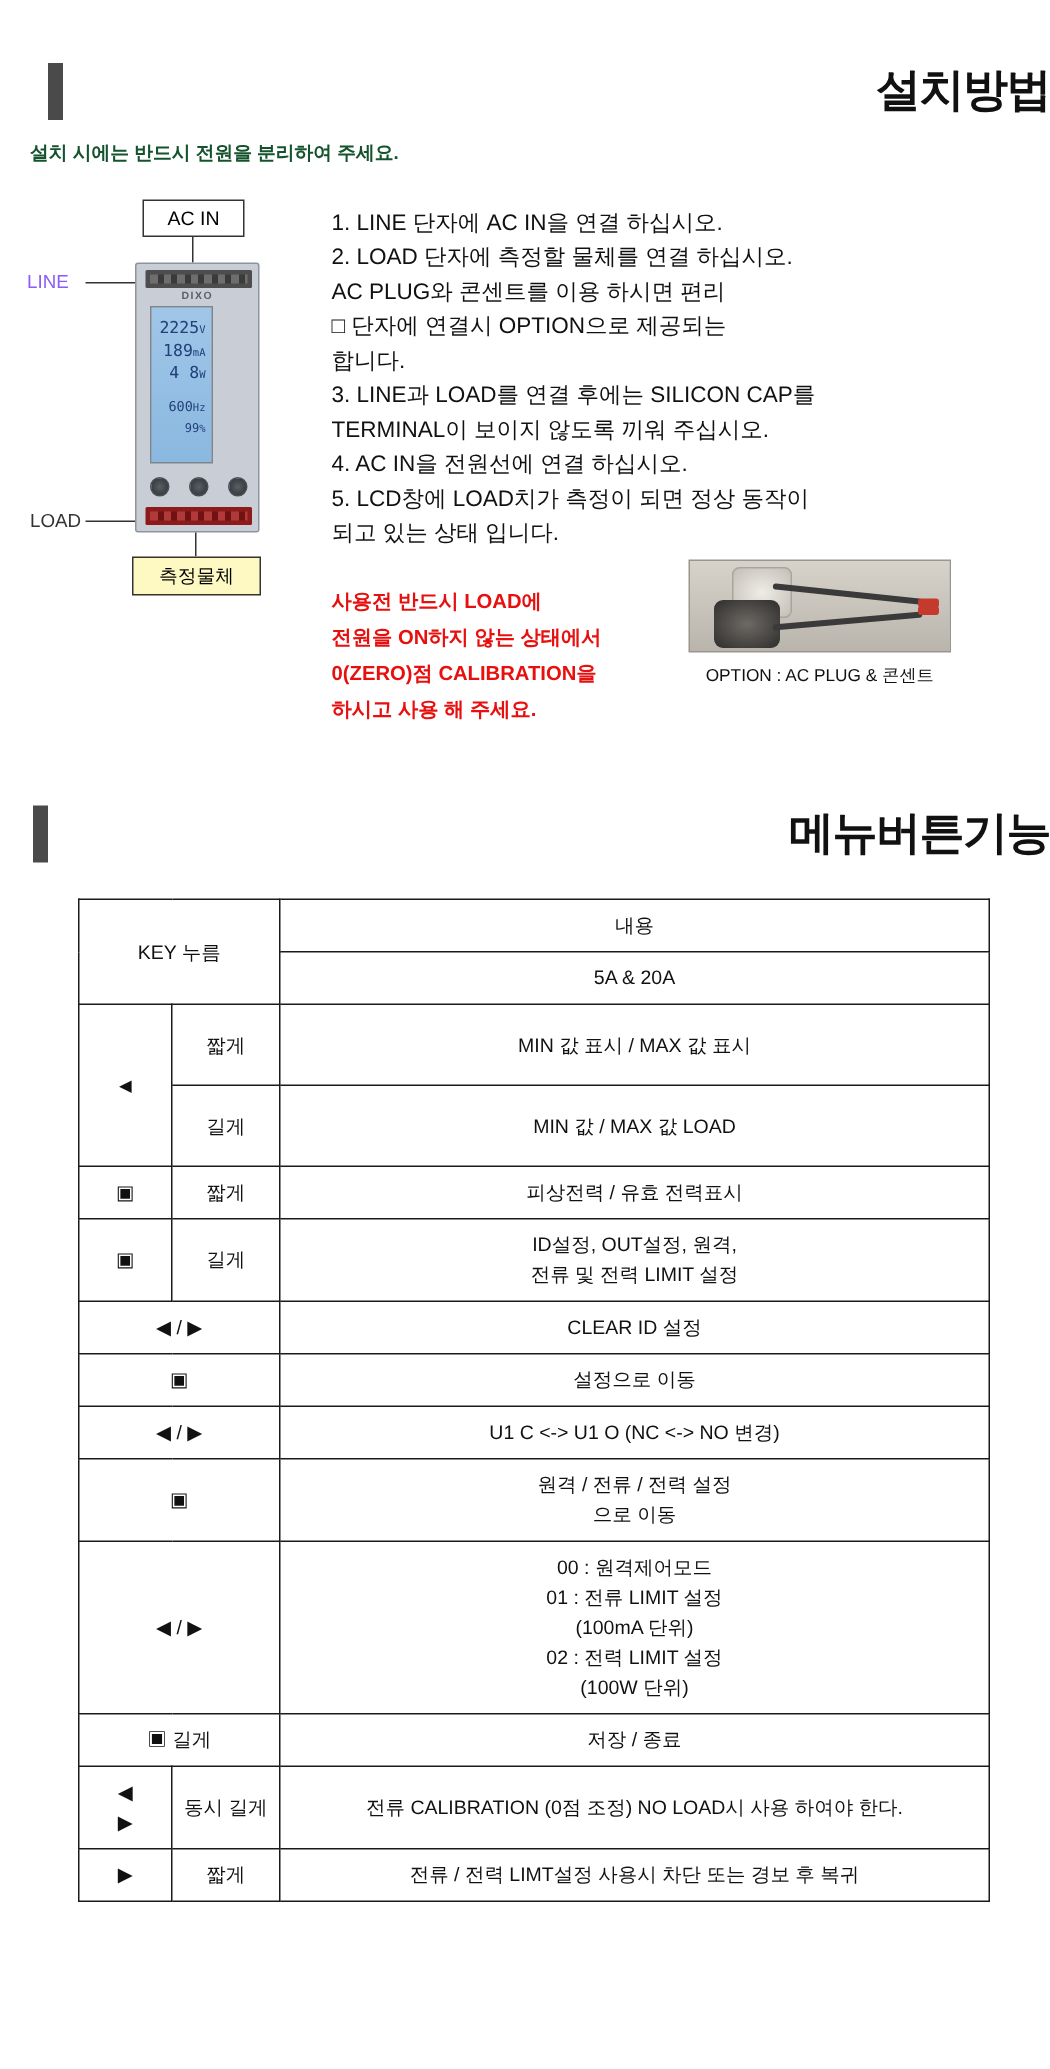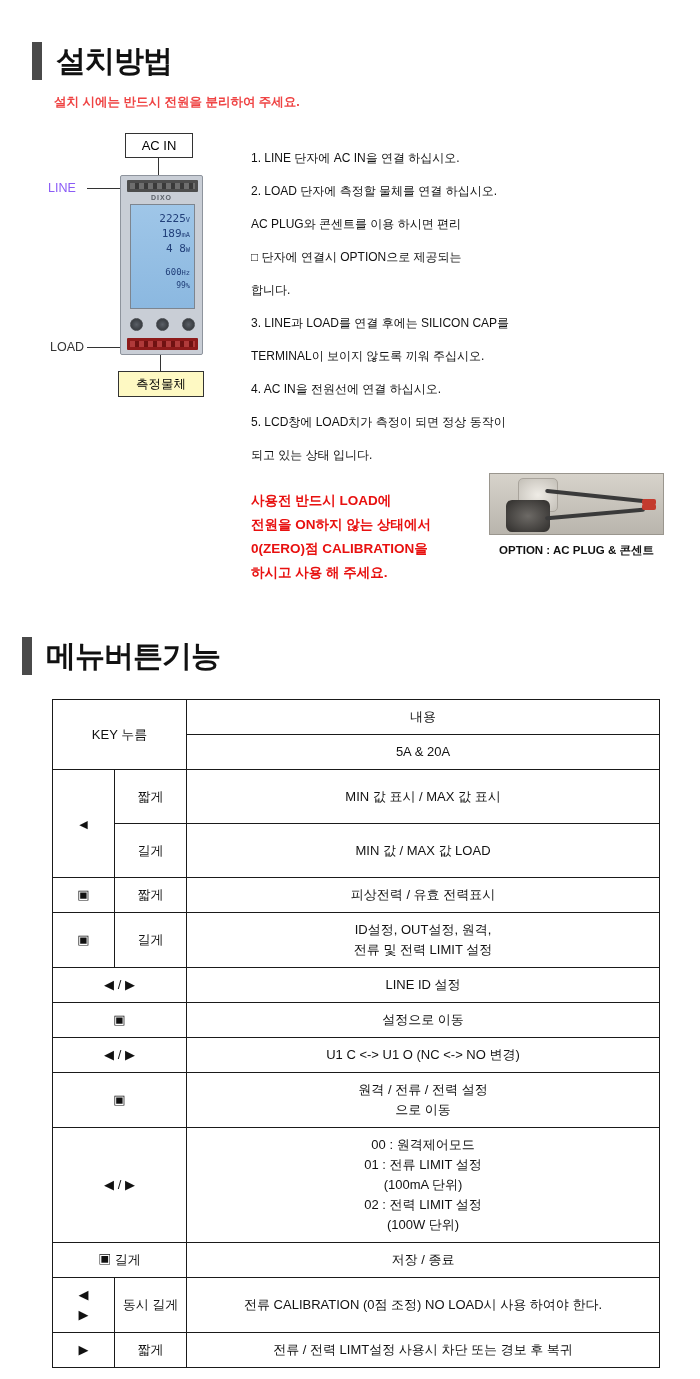--- a/index.html
+++ b/index.html
@@ -8,48 +8,47 @@
     width: 700px;
     background: #ffffff;
     font-family: "Liberation Sans", sans-serif;
     color: #000;
   }
   .page { width: 700px; position: relative; padding: 0; }
 
   
   .section-head {
     display: flex; align-items: center;
-    margin: 0; padding: 0;
+    margin: 0; padding: 0; justify-content: space-between;
   }
   .section-bar {
     width: 10px; height: 38px;
     background: #4a4a4a;
     margin-right: 14px;
   }
   .section-title {
     font-size: 30px; font-weight: bold;
     letter-spacing: -1px;
     color: #111;
     line-height: 38px;
   }
   #install-section { margin: 42px 0 0 32px; }
   #menu-section { margin: 52px 0 0 22px; }
 
   .warn-red {
-    color: #ef4444;
+    color: #14532d;
     font-size: 12.5px;
     font-weight: bold;
-    margin: 14px 0 0 54px;
+    margin: 14px 0 0 20px;
   }
 
   
   .install-wrap {
     display: flex;
     margin: 22px 0 0 0;
-    padding-left: 30px;
   }
 
   
   .device-col {
     width: 205px;
     position: relative;
     flex: 0 0 205px;
   }
   .acin-box {
     position: absolute; left: 95px; top: 0;
@@ -109,21 +108,21 @@
     width: 65px; height: 6px;
     background: repeating-linear-gradient(90deg,#6e6e6e 0 5px,#3a3a3a 5px 9px);
   }
   .dev-brand {
     position: absolute; top: 18px; left: 0; width: 100%;
     text-align: center; font-size: 7px; color: #5a6068;
     letter-spacing: 1px; font-weight: bold;
   }
   .dev-lcd {
     position: absolute; left: 9px; top: 28px;
-    width: 65px; height: 105px;
+    width: 42px; height: 105px;
     background: linear-gradient(#9fc6e8,#8bb8e0);
     border: 1px solid #7d858f;
   }
   .lcd-line {
     position: absolute; left: 4px; right: 4px;
     font-family: "DejaVu Sans Mono", monospace;
     color: #22407a;
     text-align: right;
   }
   .lcd-v   { top: 7px;  font-size: 11px; }
@@ -155,24 +154,23 @@
     background: repeating-linear-gradient(90deg,#b03a3a 0 5px,#701212 5px 9px);
   }
 
   
   .instr-col {
     flex: 1;
     padding-left: 16px;
     padding-top: 4px;
   }
   .instr-line {
-    font-size: 12px;
+    font-size: 15px;
     line-height: 23px;
     color: #111;
-    margin-top: 10px;
   }
   .red-note {
     color: #e8100f;
     font-size: 13.5px;
     font-weight: bold;
     line-height: 24px;
     margin-top: 22px;
   }
   .note-row { display: flex; align-items: flex-start; }
   .note-text { flex: 0 0 230px; }
@@ -201,21 +199,21 @@
   .plug-wire1 { left: 55px; top: 20px; width: 100px; transform: rotate(6deg); }
   .plug-wire2 { left: 55px; top: 38px; width: 100px; transform: rotate(-5deg); }
   .plug-tip1, .plug-tip2 {
     position: absolute; width: 14px; height: 6px;
     background: #c43b2e; border-radius: 2px;
   }
   .plug-tip1 { left: 152px; top: 25px; }
   .plug-tip2 { left: 152px; top: 30px; }
   .plug-caption {
     font-size: 11.5px; text-align: center;
-    margin-top: 8px; color: #111; font-weight: bold;
+    margin-top: 8px; color: #111;
   }
 
   
   .table-wrap { margin: 24px 0 40px 52px; width: 608px; }
   table.menu-table {
     border-collapse: collapse;
     width: 608px;
     font-size: 13px;
   }
   table.menu-table td {
@@ -365,21 +363,21 @@
           </td>
           <td class="col-dur">길게</td>
           <td class="multi" style="white-space:pre-line">ID설정, OUT설정, 원격,
 전류 및 전력 LIMIT 설정</td>
         </tr>
 
         <tr>
           <td class="col-key" colspan="2">
             <span>◀ / ▶</span>
           </td>
-          <td>LINE ID 설정</td>
+          <td>CLEAR ID 설정</td>
         </tr>
 
         <tr>
           <td class="col-key" colspan="2">
             <span class="btn-sq"></span>
           </td>
           <td>설정으로 이동</td>
         </tr>
 
         <tr>

